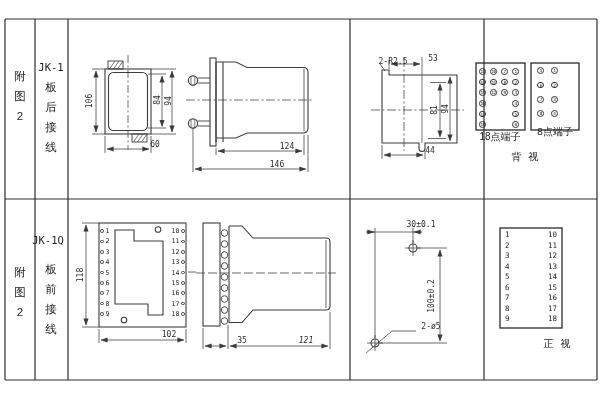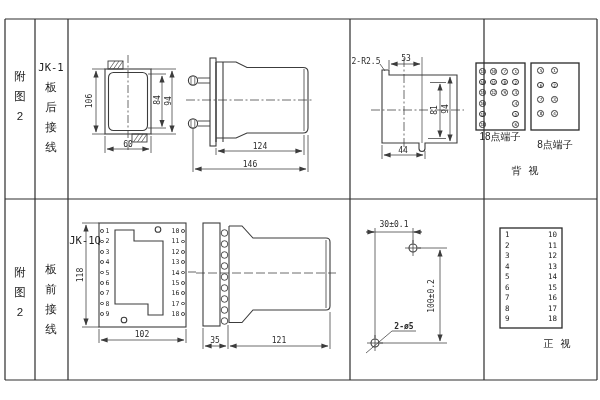--- a/index.html
+++ b/index.html
@@ -1,20 +1,20 @@
 <!DOCTYPE html>
 <html><head>
 <meta charset="utf-8">
 <style>
   html,body{margin:0;padding:0;background:#fff;}
   #stage{position:relative;width:600px;height:400px;background:#fff;overflow:hidden;
          font-family:"Liberation Sans",sans-serif;color:#2b2b2b;}
   #art{position:absolute;left:0;top:0;}
   .txt{position:absolute;transform:translate(-50%,-50%);font:8px "DejaVu Sans Mono",monospace;
-       color:#2b2b2b;white-space:nowrap;}
+       color:#2b2b2b;white-space:nowrap;margin-left:27px;}
   .vtxt{position:absolute;transform:translate(-50%,-50%) rotate(-90deg);
         font:8px "DejaVu Sans Mono",monospace;color:#2b2b2b;white-space:nowrap;}
   .cap{position:absolute;transform:translate(-50%,-50%);font-size:10px;color:#222;white-space:nowrap;}
   .view-label{position:absolute;transform:translate(-50%,-50%);font-size:10px;color:#1d1d1d;
               letter-spacing:2px;white-space:nowrap;}
   .vstack{position:absolute;display:flex;flex-direction:column;align-items:center;}
   .vchar{height:20px;line-height:20px;font-size:11.5px;color:#1d1d1d;text-align:center;}
   .model{position:absolute;transform:translate(-50%,-50%);font:10.5px "DejaVu Sans Mono",monospace;
          color:#1d1d1d;white-space:nowrap;}
   .t18-grid{position:absolute;left:477px;top:66px;display:grid;
@@ -171,21 +171,21 @@
       <div class="vchar">板</div>
       <div class="vchar">后</div>
       <div class="vchar">接</div>
       <div class="vchar">线</div>
     </div>
   <div class="vstack" style="left:6px;top:262px;width:28px;">
       <div class="vchar">附</div>
       <div class="vchar">图</div>
       <div class="vchar">2</div>
     </div>
-  <div class="model" style="left:48px;top:240px;margin-left:37px;">JK-1Q</div>
+  <div class="model" style="left:48px;top:240px;">JK-1Q</div>
   <div class="vstack" style="left:38px;top:259px;width:26px;">
       <div class="vchar">板</div>
       <div class="vchar">前</div>
       <div class="vchar">接</div>
       <div class="vchar">线</div>
     </div>
 
   <div class="vtxt" style="left:89px;top:101px;">106</div>
   <div class="vtxt" style="left:157px;top:100px;">84</div>
   <div class="vtxt" style="left:168px;top:101px;">94</div>
@@ -228,30 +228,30 @@
       <span class="tcirc">5</span>
       <span class="tcirc">1</span>
       <span class="tcirc">6</span>
       <span class="tcirc">2</span>
       <span class="tcirc">7</span>
       <span class="tcirc">3</span>
       <span class="tcirc">8</span>
       <span class="tcirc">4</span>
     </div>
   <div class="cap" style="left:500px;top:137px;">18点端子</div>
-  <div class="cap" style="left:555px;top:145px;">8点端子</div>
-  <div class="view-label" style="left:526px;top:171px;">背 视</div>
+  <div class="cap" style="left:555px;top:132px;font-family:Liberation Mono, monospace;">8点端子</div>
+  <div class="view-label" style="left:526px;top:157px;">背 视</div>
 
   <div class="vtxt" style="left:80px;top:275px;">118</div>
   <div class="txt" style="left:142px;top:334px;">102</div>
   <div class="txt" style="left:215px;top:340px;">35</div>
-  <div class="txt" style="left:279px;top:340px;">121</div>
+  <div class="txt" style="left:279px;top:340px;font-style:italic;">121</div>
   <div class="txt" style="left:394px;top:224px;">30±0.1</div>
   <div class="vtxt" style="left:431px;top:296px;">100±0.2</div>
-  <div class="txt" style="left:404px;top:326px;font-weight:bold;">2-ø5</div>
+  <div class="txt" style="left:404px;top:326px;">2-ø5</div>
 
   <div class="term-col" style="left:100px;width:18px;">
       <div class="term-row">
       <span class="dot"></span>
         <span>1</span>
     </div>
       <div class="term-row">
       <span class="dot"></span>
         <span>2</span>
     </div>

